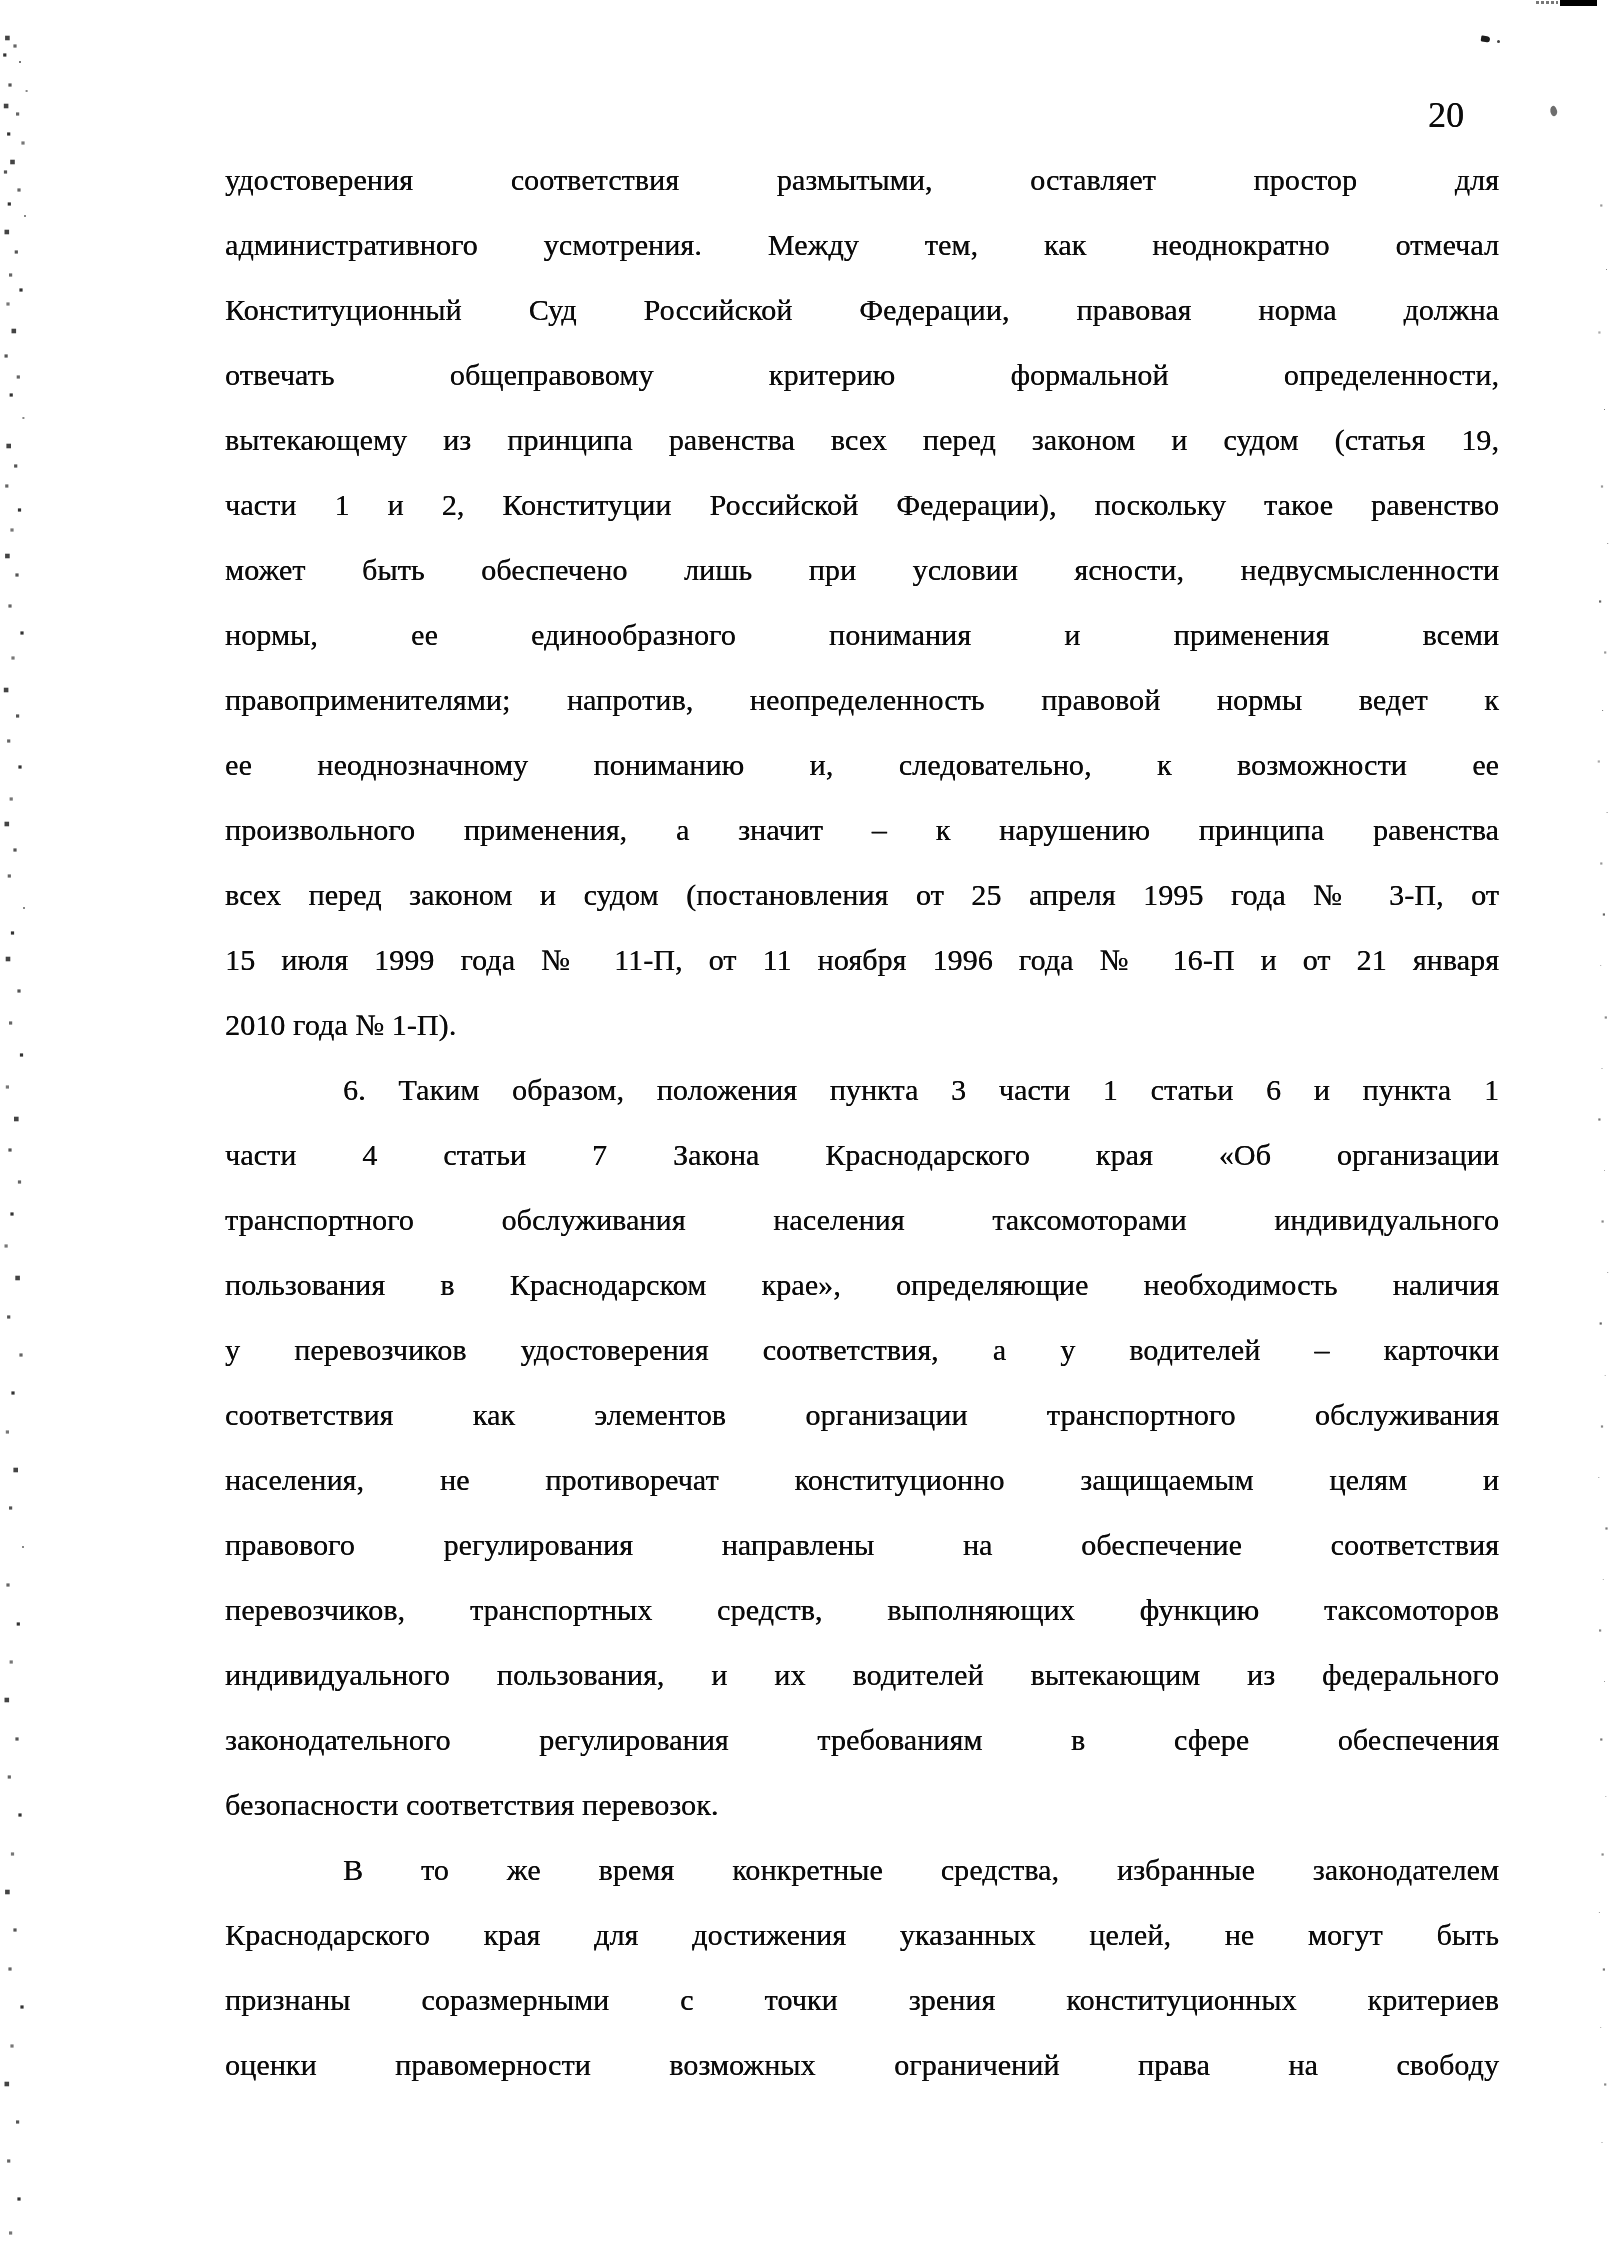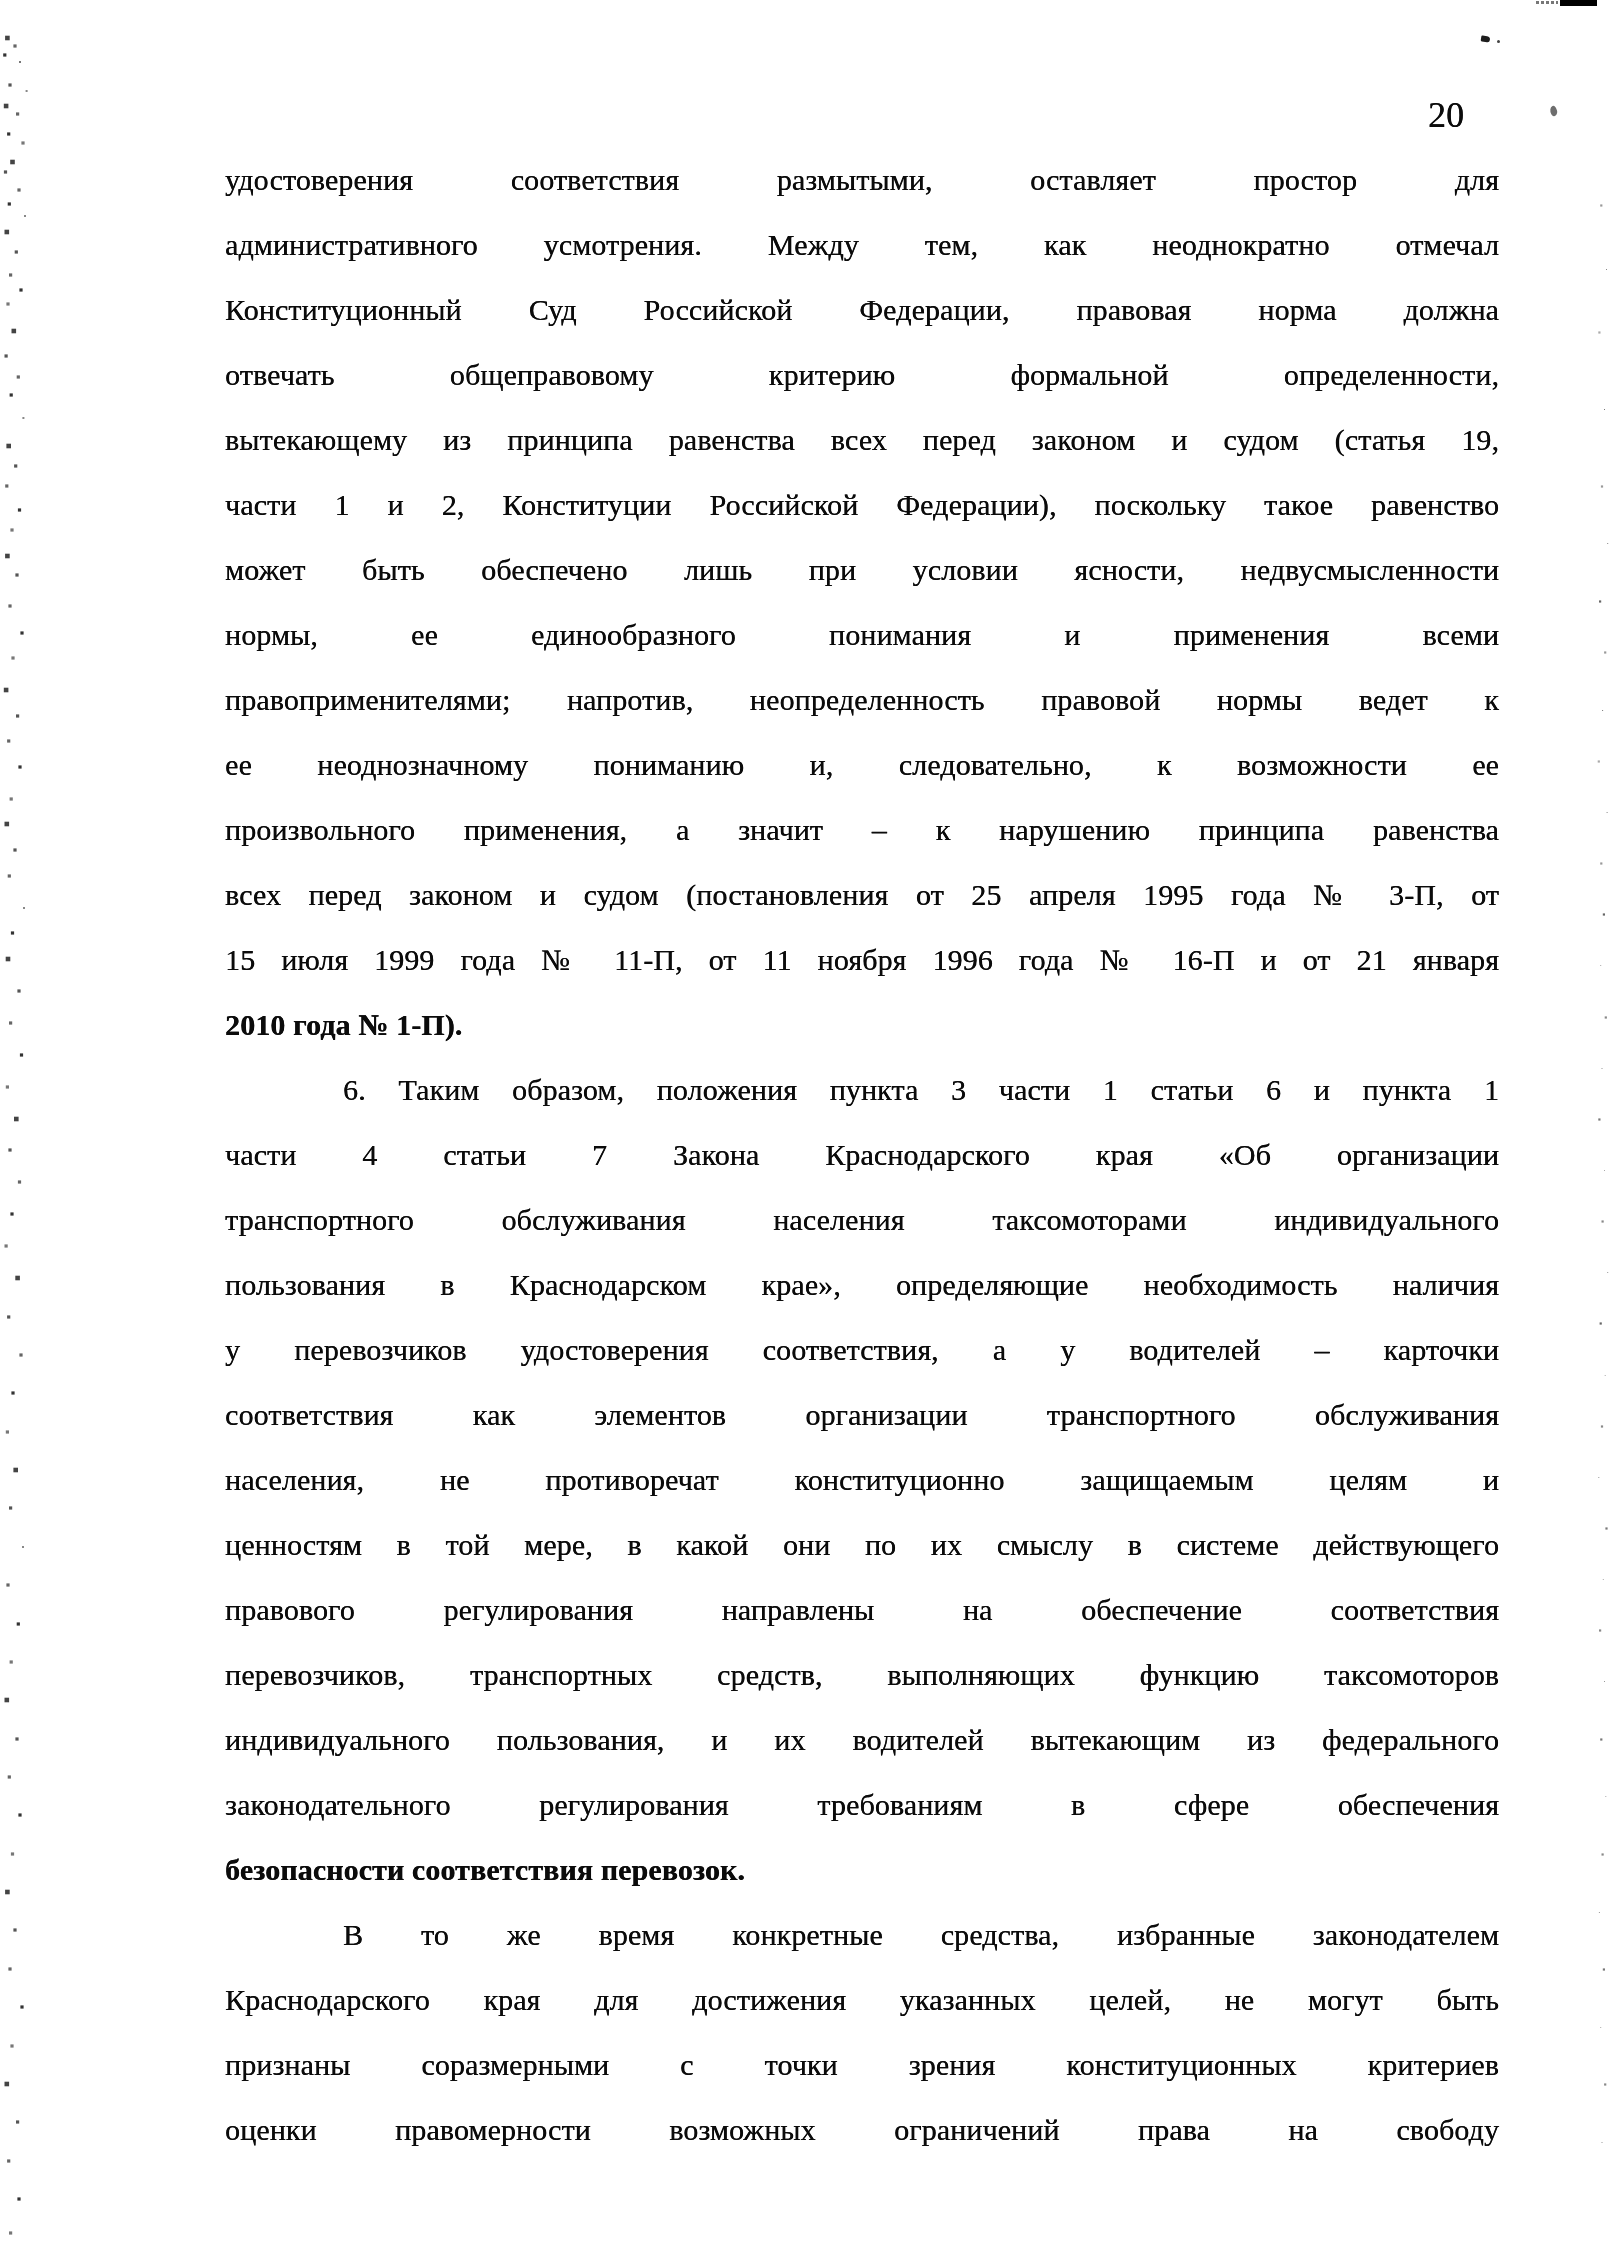--- a/index.html
+++ b/index.html
@@ -24,21 +24,20 @@
     font-size: 30px;
     text-align: justify;
     text-align-last: justify;
     text-justify: inter-word;
     text-shadow: 0.3px 0 0 currentColor;
     letter-spacing: 0.1px;
   }
   .line.end {
     text-align: center;
     text-align-last: left;
-    font-weight: bold;
   }
   .line.indent { text-indent: 118px; }
   .page-number {
     position: absolute;
     left: 1428px;
     top: 96px;
     font-size: 36px;
     line-height: 38px;
     text-shadow: 0.3px 0 0 currentColor;
   }
@@ -143,21 +142,20 @@
     <div class="line">всех перед законом и судом (постановления от 25 апреля 1995 года № 3-П, от</div>
     <div class="line">15 июля 1999 года № 11-П, от 11 ноября 1996 года № 16-П и от 21 января</div>
     <div class="line end">2010 года № 1-П).</div>
     <div class="line indent">6. Таким образом, положения пункта 3 части 1 статьи 6 и пункта 1</div>
     <div class="line">части 4 статьи 7 Закона Краснодарского края «Об организации</div>
     <div class="line">транспортного обслуживания населения таксомоторами индивидуального</div>
     <div class="line">пользования в Краснодарском крае», определяющие необходимость наличия</div>
     <div class="line">у перевозчиков удостоверения соответствия, а у водителей – карточки</div>
     <div class="line">соответствия как элементов организации транспортного обслуживания</div>
     <div class="line">населения, не противоречат конституционно защищаемым целям и</div>
-    <div class="line">ценностям в той мере, в какой они по их смыслу в системе действующего</div>
     <div class="line">правового регулирования направлены на обеспечение соответствия</div>
     <div class="line">перевозчиков, транспортных средств, выполняющих функцию таксомоторов</div>
     <div class="line">индивидуального пользования, и их водителей вытекающим из федерального</div>
     <div class="line">законодательного регулирования требованиям в сфере обеспечения</div>
     <div class="line end">безопасности соответствия перевозок.</div>
     <div class="line indent">В то же время конкретные средства, избранные законодателем</div>
     <div class="line">Краснодарского края для достижения указанных целей, не могут быть</div>
     <div class="line">признаны соразмерными с точки зрения конституционных критериев</div>
     <div class="line">оценки правомерности возможных ограничений права на свободу</div>
   </div>

